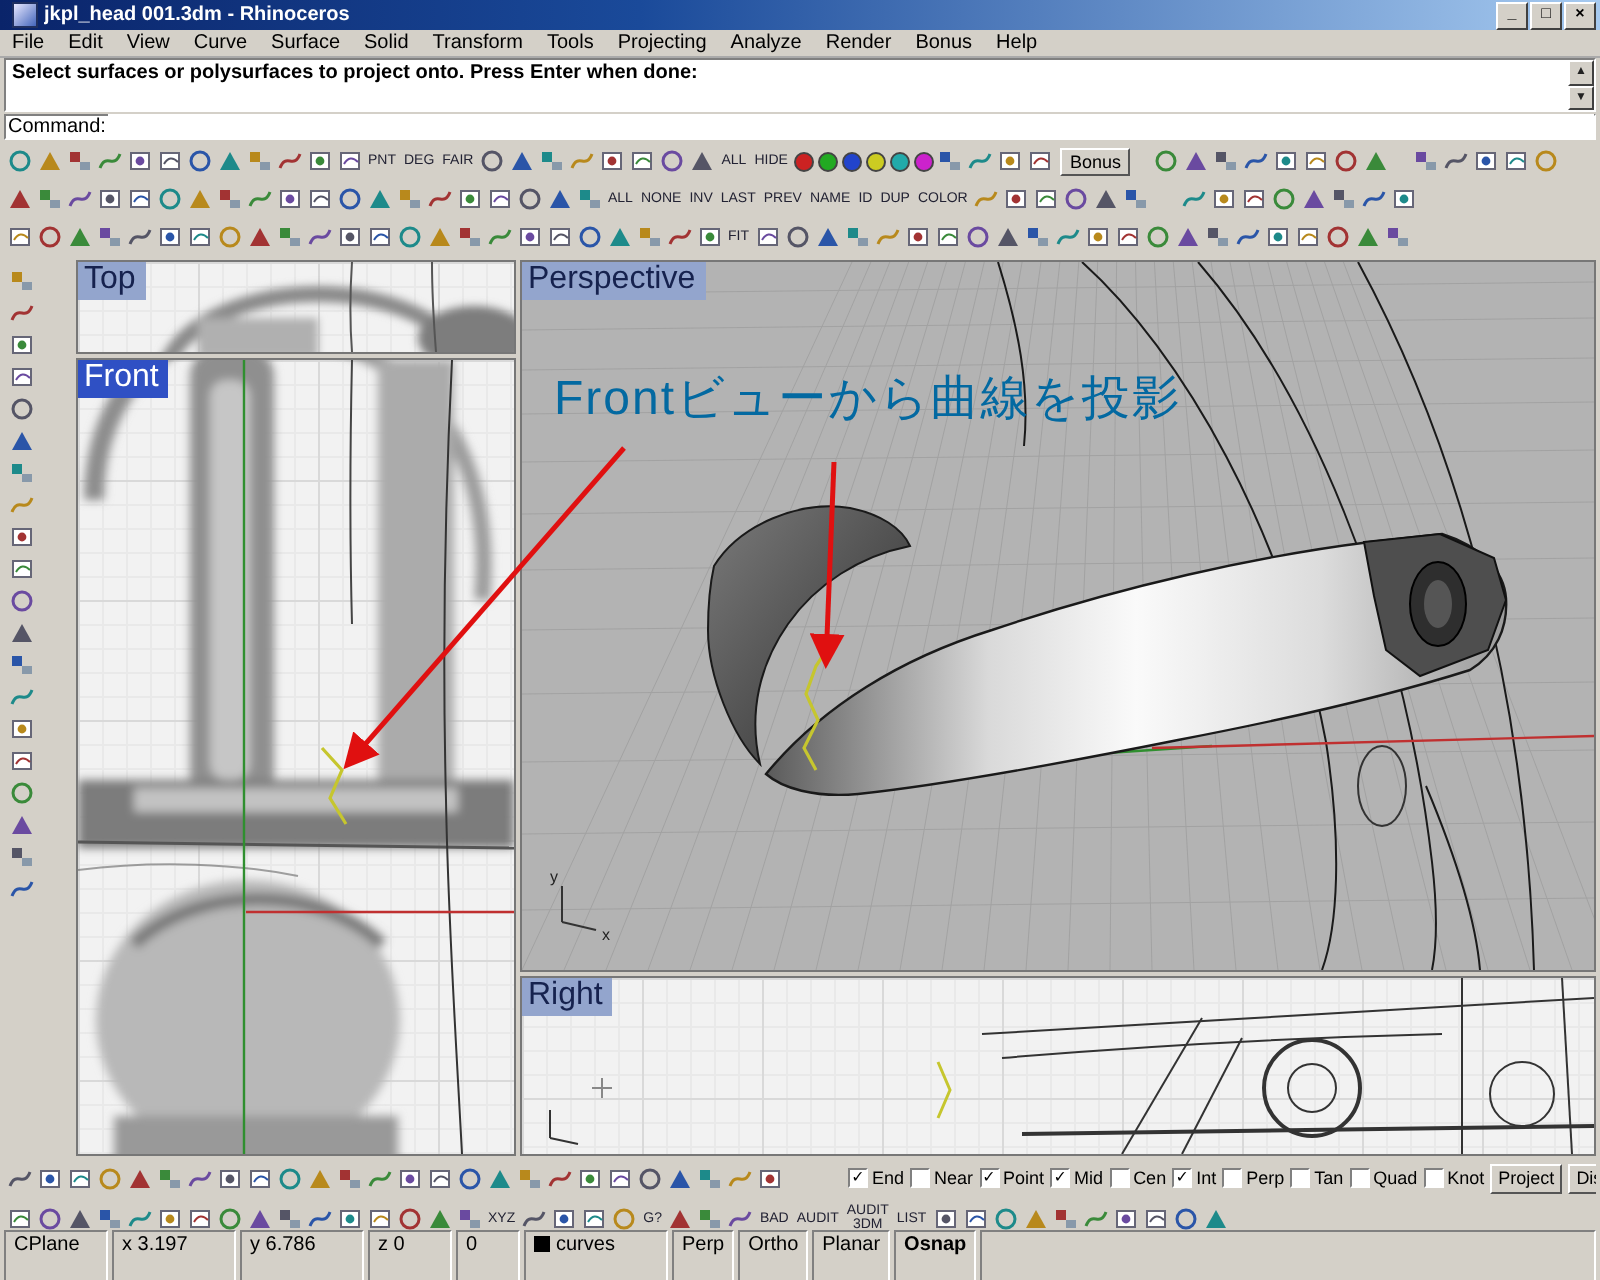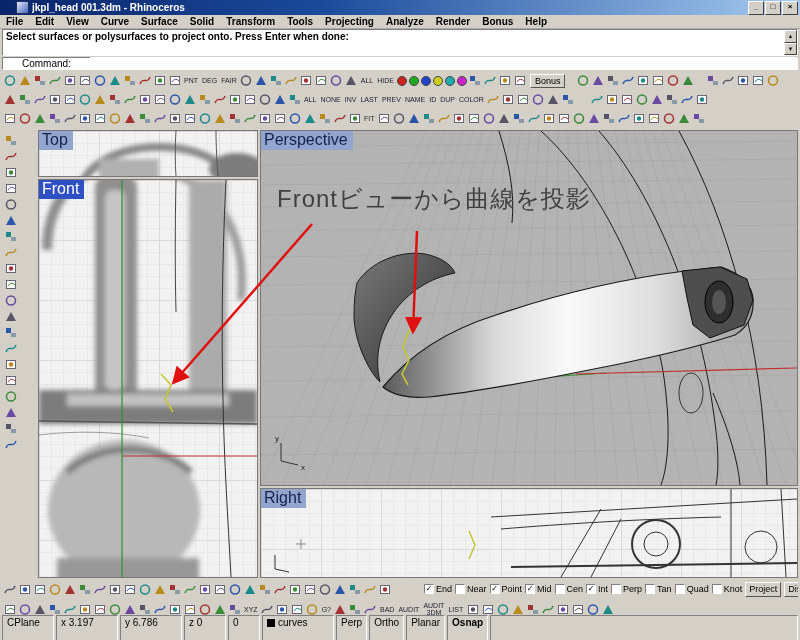--- a/index.html
+++ b/index.html
@@ -1,41 +1,41 @@
 <!DOCTYPE html>
 <html><head>
 <meta charset="utf-8">
 <style>
   html,body{margin:0;padding:0}
   body{width:800px;height:640px;position:relative;overflow:hidden;background:#d4d0c8;
        font-family:"Liberation Sans",sans-serif;font-size:11px;color:#000;}
   
   .titlebar{position:absolute;left:0;top:0;width:800px;height:15px;
     background:linear-gradient(90deg,#0a246a 0%,#1a4a9a 40%,#a6caf0 100%);
-    display:flex;align-items:center;color:#fff;font-size:10px;font-weight:bold;padding-left:16px;box-sizing:border-box;}
+    display:flex;align-items:center;color:#fff;font-size:10px;font-weight:bold;padding-left:6px;box-sizing:border-box;}
   .appicon{width:11px;height:11px;margin-right:3px;flex:0 0 auto;
     background:linear-gradient(135deg,#e8e8ff,#4466bb);border:1px solid #203060;}
   .titletext{flex:1 1 auto;white-space:nowrap;overflow:hidden;}
   .winbtns{display:flex;gap:1px;margin-right:2px;}
   .winbtn{width:14px;height:12px;background:#d4d0c8;border:1px solid;border-color:#fff #404040 #404040 #fff;
     font-size:8px;line-height:10px;text-align:center;color:#000;font-weight:bold;}
   .menubar{position:absolute;left:0;top:15px;width:800px;height:13px;background:#d4d0c8;
-    display:flex;align-items:center;border-bottom:1px solid #aaa;font-weight:bold;}
+    display:flex;align-items:center;border-bottom:1px solid #aaa;}
   .menu-item{padding:0 6px;font-size:10px;}
   
   .cmdhist{position:absolute;left:2px;top:29px;width:796px;height:27px;background:#fff;
     border:1px solid;border-color:#808080 #fff #fff #808080;box-sizing:border-box;display:flex;}
   .cmdlines{flex:1 1 auto;padding:1px 3px;overflow:hidden;}
   .cmdtext{font-size:10px;line-height:12px;white-space:nowrap;font-weight:bold;}
   .scroll{width:13px;background:#d4d0c8;display:flex;flex-direction:column;justify-content:space-between;}
   .sbtn{height:11px;background:#d4d0c8;border:1px solid;border-color:#fff #404040 #404040 #fff;
     font-size:6px;text-align:center;line-height:10px;color:#222;}
   .cmdline{position:absolute;left:2px;top:57px;width:796px;height:13px;background:#fff;
     border:1px solid;border-color:#808080 #fff #fff #808080;box-sizing:border-box;display:flex;align-items:center;}
-  .cmdprompt{font-size:10px;padding:0 19px;}
+  .cmdprompt{font-size:10px;padding:0 1px;}
   .cmdinput{flex:1;border:none;outline:none;font-size:10px;height:11px;font-family:"Liberation Sans",sans-serif;}
   
   .tbrow{position:absolute;left:0;width:800px;height:19px;display:flex;align-items:center;
     padding-left:2px;box-sizing:border-box;overflow:hidden;background:#d4d0c8;}
   .ticon{width:15px;height:16px;flex:0 0 auto;display:inline-flex;align-items:center;justify-content:center;}
   .tlabel{font-size:7px;line-height:1;color:#223;padding:0 2px;flex:0 0 auto;white-space:pre-line;text-align:center;}
   .tdot{width:8px;height:8px;border-radius:50%;border:1px solid #444;margin:0 1px;flex:0 0 auto;}
   .tbutton{font-size:9px;border:1px solid;border-color:#fff #555 #555 #fff;background:#d4d0c8;
     padding:1px 4px;flex:0 0 auto;margin:0 2px;}
   .sidebar{position:absolute;left:0;top:130px;width:36px;height:448px;background:#d4d0c8;
@@ -46,21 +46,21 @@
       linear-gradient(to right,#d9d9d9 1px,transparent 1px),
       linear-gradient(to bottom,#d9d9d9 1px,transparent 1px),
       linear-gradient(to right,#e9e9e9 1px,transparent 1px),
       linear-gradient(to bottom,#e9e9e9 1px,transparent 1px);
     background-size:60px 60px,60px 60px,12px 12px,12px 12px;overflow:hidden;}
   .vp svg{position:absolute;left:0;top:0;}
   .vplabel{position:absolute;top:0;left:0;font-size:16px;padding:0 5px 1px 3px;
     background:#93a5cd;color:#16224e;z-index:6;}
   .vplabel.active{background:#2f50c4;color:#fff;}
   
-  #annotation-text{position:absolute;left:277px;top:183px;font-size:24px;color:#404040;
+  #annotation-text{position:absolute;left:277px;top:183px;font-size:24px;color:#0369a1;
     z-index:45;white-space:nowrap;letter-spacing:1px;}
   #overlay{position:absolute;left:0;top:0;z-index:44;pointer-events:none;}
   
   #osnapbar{position:absolute;left:424px;top:580px;width:374px;height:18px;display:flex;
     align-items:center;gap:3px;font-size:9px;overflow:hidden;}
   .osnap-item{display:inline-flex;align-items:center;gap:2px;flex:0 0 auto;}
   .cbx{width:8px;height:8px;background:#fff;border:1px solid;border-color:#808080 #fff #fff #808080;
     font-size:8px;line-height:7px;text-align:center;color:#000;overflow:hidden;}
   .obtn{font-size:9px;border:1px solid;border-color:#fff #555 #555 #fff;background:#d4d0c8;
     padding:0 3px;height:13px;line-height:12px;flex:0 0 auto;}

